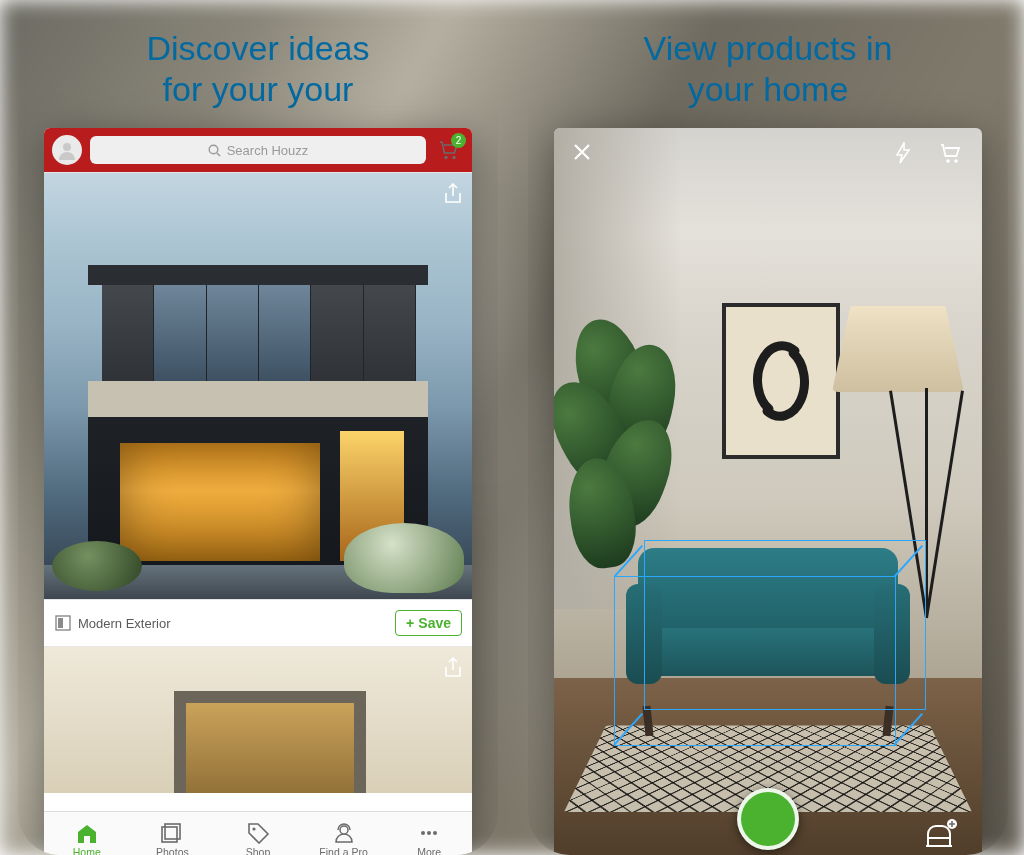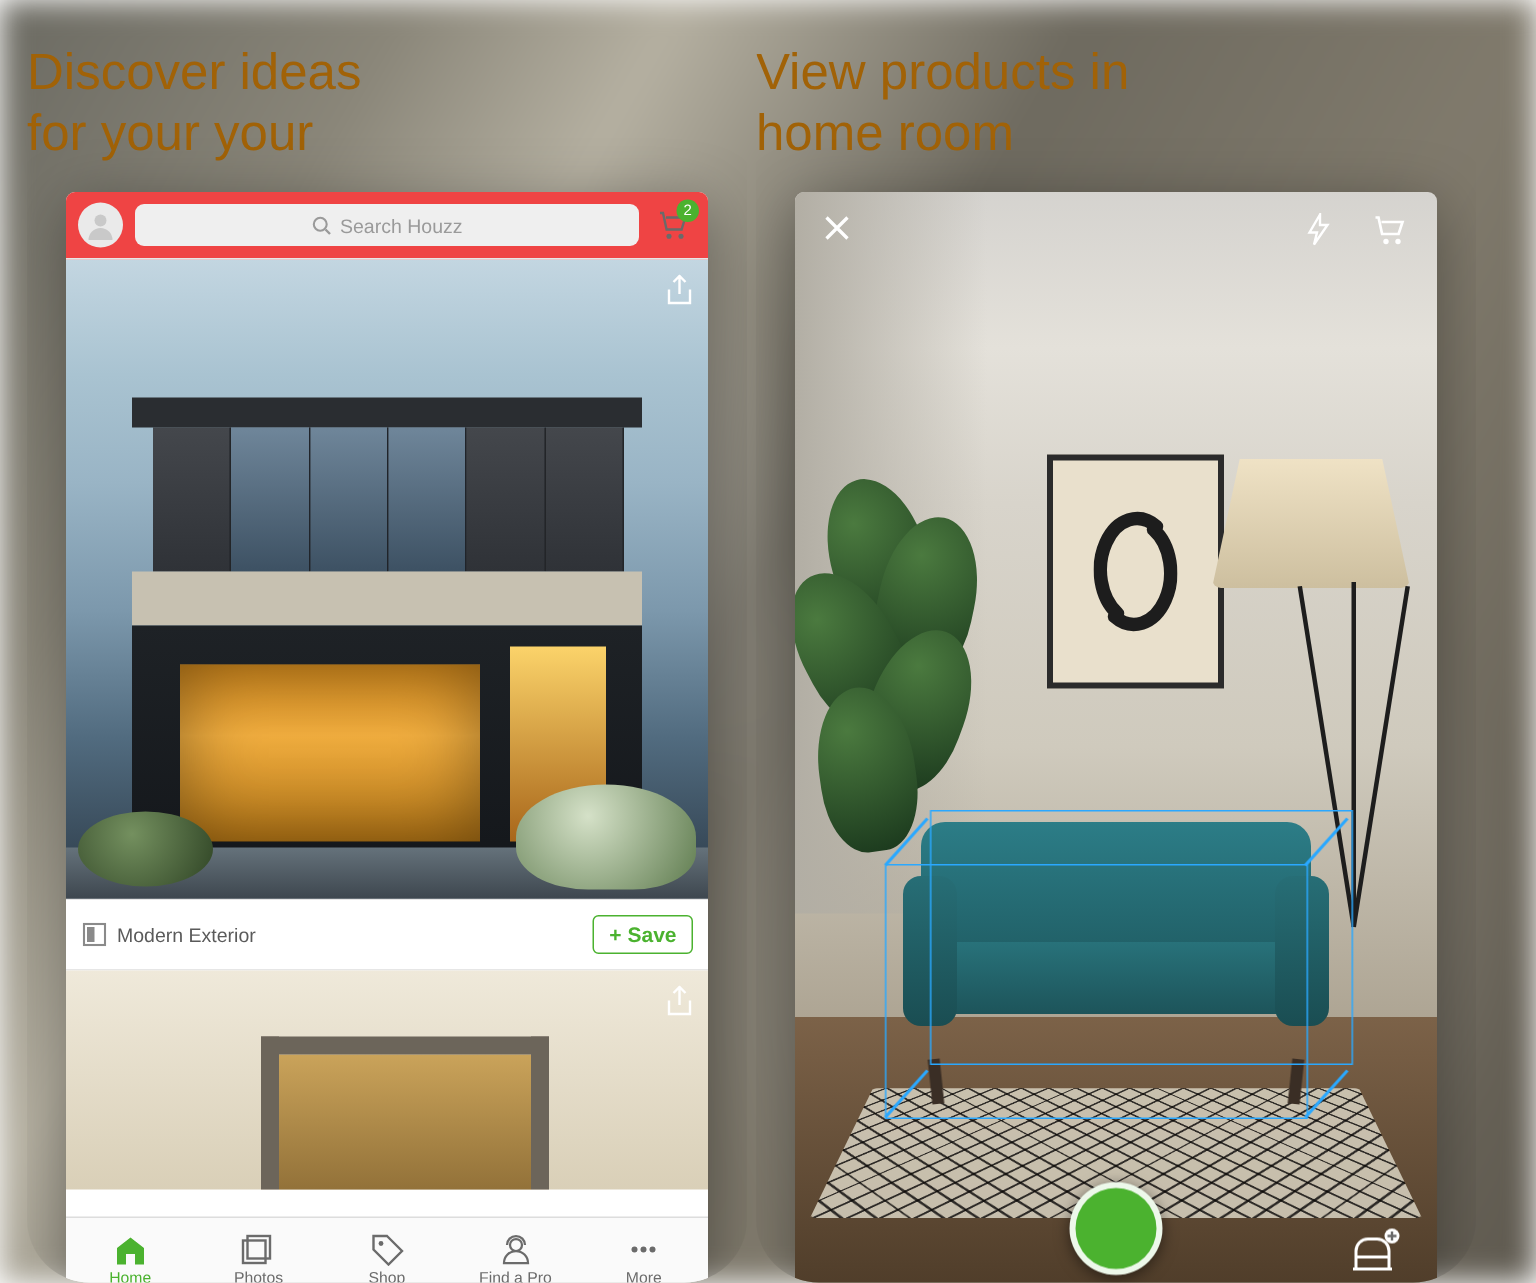--- a/index.html
+++ b/index.html
@@ -3,27 +3,27 @@
 <meta charset="utf-8">
 <style>
 html,body{margin:0;padding:0;width:1024px;height:855px;overflow:hidden;font-family:-apple-system,Helvetica,Arial,sans-serif;background:#fff}
 .bg{position:absolute;inset:0;background:
   radial-gradient(circle at 32% 42%,rgba(255,255,255,.35),rgba(255,255,255,0) 28%),
   radial-gradient(circle at 70% 70%,rgba(255,255,255,.25),rgba(255,255,255,0) 32%),
   linear-gradient(120deg,#6b6a62 0%,#8a8679 18%,#b5b0a1 30%,#6e6a5f 48%,#807a6c 68%,#5e594f 100%);
   filter:blur(10px)}
 .panel{position:absolute;top:0;width:480px;height:855px;border-radius:42px;overflow:hidden}
 .panel-left{left:18px}
-.panel-right{left:504px}
-.title{color:#a16207;font-weight:300;font-size:34px;line-height:1.2;padding-top:28px;height:102px}
+.panel-right{left:528px}
+.title{color:#0369a1;font-weight:300;text-align:center;font-size:34px;line-height:1.2;padding-top:28px;height:102px}
 
 .phone{position:absolute;left:26px;top:128px;width:428px;height:740px;background:#fff;border-radius:6px;box-shadow:0 8px 40px rgba(0,0,0,.35);overflow:hidden}
 .statusbar{height:20px;display:flex;align-items:center;justify-content:space-between;padding:0 8px;font-size:11px;color:#222}
 .dots span{display:inline-block;width:5px;height:5px;border-radius:50%;background:#222;margin-right:2px}
-.appbar{height:44px;display:flex;align-items:center;gap:8px;padding:0 8px;border-bottom:1px solid #e6e6e6;background:#ef4444}
+.appbar{height:44px;display:flex;align-items:center;gap:8px;padding:0 8px;border-bottom:1px solid #e6e6e6;background:#b91c1c}
 .avatar{width:30px;height:30px;border-radius:50%;background:#eaeaea;display:flex;align-items:center;justify-content:center;color:#bbb}
 .search{flex:1;height:28px;border-radius:6px;background:#efefef;display:flex;align-items:center;justify-content:center;color:#9a9a9a;font-size:13px;gap:6px}
 .cart{position:relative;width:30px;height:30px;display:flex;align-items:center;justify-content:center;color:#616161}
 .cart .badge{position:absolute;top:-2px;right:-2px;width:15px;height:15px;border-radius:50%;background:#4bb22f;color:#fff;font-size:10px;display:flex;align-items:center;justify-content:center}
 .feed{height:620px;overflow:hidden}
 
 .hero{position:relative;height:426px;background:linear-gradient(#c3d6e1 0%,#a9c3d1 18%,#99b4c5 35%,#7c98ac 55%,#516b7f 75%,#2c3a47 100%)}
 .share{position:absolute;top:10px;right:10px;color:rgba(255,255,255,.85)}
 .roof{position:absolute;left:44px;top:92px;width:340px;height:20px;background:#2a2d31}
 .upper{position:absolute;left:58px;top:112px;width:314px;height:96px;background:linear-gradient(#3a3f45,#2c3036);display:flex}
@@ -199,21 +199,21 @@
           </svg>
         <span>More</span>
       </div>
     </div>
   </div>
 </div>
 
 <div class="panel panel-right">
   <div class="title">
     <span>View products in</span><br>
-    <span>home room</span>
+    <span>your home</span>
   </div>
 
   <div class="ar">
     <div class="ar-bg-ceiling"></div>
     <div class="wall-shadow"></div>
     <div class="floor"></div>
     <div class="rug"></div>
 
     <div class="picture">
       <svg width="56" height="88" viewBox="0 0 56 88">

